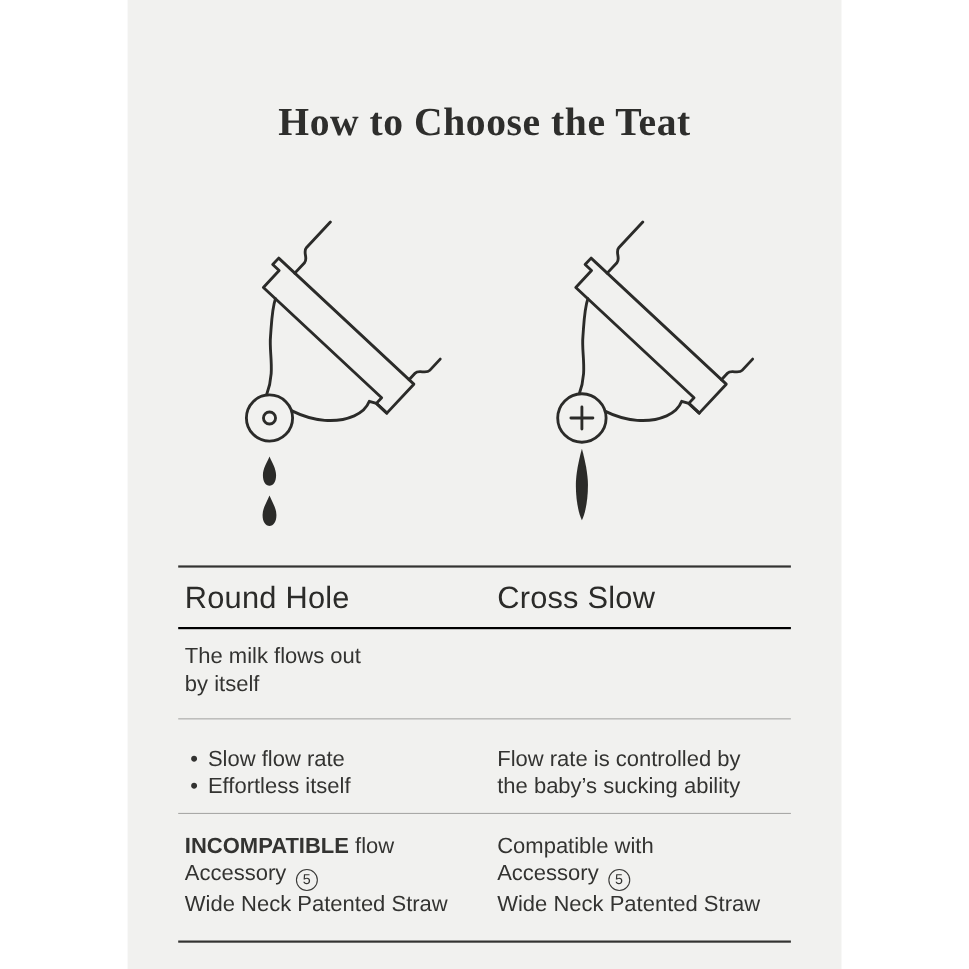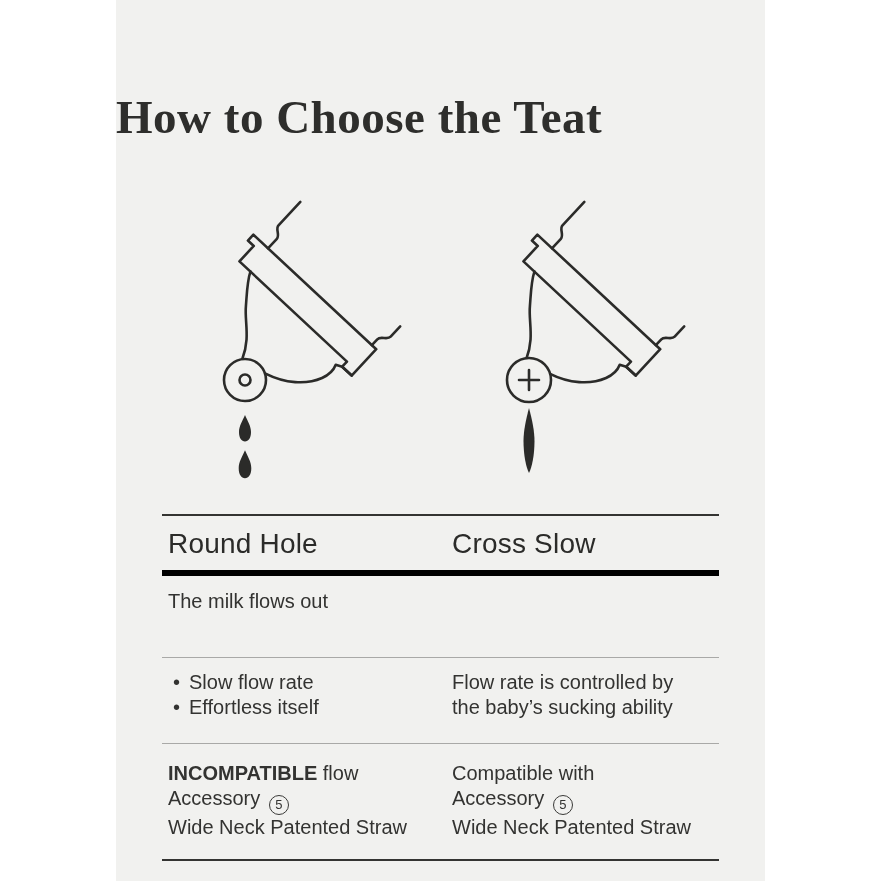--- a/index.html
+++ b/index.html
@@ -8,44 +8,45 @@
     background:#ffffff;
     font-family:"Liberation Sans", sans-serif;
     overflow:hidden;
   }
   .panel{
     position:absolute;left:116px;top:0;width:649px;height:881px;
     background:#f1f1ef;
   }
   .title{
     position:absolute;top:90px;left:0;width:100%;margin:0;
+    text-align:center;
     font-family:"Liberation Serif", serif;
     font-weight:600;
-    font-size:47px;
+    font-size:36px;
     letter-spacing:.5px;
     color:#2e2e2c;
   }
   .illo{position:absolute;left:0;top:0;display:block;}
 
   .cmp-table{
     position:absolute;left:46px;top:514px;width:557px;
     color:#333331;font-size:20px;line-height:25px;
   }
   .thead{
     display:flex;align-items:center;
     height:54px;
     border-top:2px solid #343432;
-    border-bottom:6px solid #000000;
+    border-bottom:2px solid #000000;
   }
   .th{font-size:28px;color:#2b2b29;letter-spacing:.2px;}
   .cell-l{width:290px;padding-left:6px;box-sizing:border-box;}
   .cell-r{flex:1;}
   .row{display:flex;box-sizing:border-box;border-bottom:1px solid #a9a9a7;}
   .row1{padding-top:13px;height:82px;}
-  .row2{padding-top:12px;height:86px;}
+  .row2{padding-top:12px;height:86px;align-items:center;}
   .row3{padding-top:17px;height:117px;border-bottom:2px solid #343432;}
   .bullets{margin:0;padding:0 0 0 5px;list-style:none;}
   .bullets li::before{content:"•";margin-right:9px;}
   .badge{
     display:inline-flex;align-items:center;justify-content:center;
     width:20px;height:20px;box-sizing:border-box;
     border:1.5px solid #3a3a38;border-radius:50%;
     font-size:13px;line-height:1;
     vertical-align:-4px;margin-left:3px;
   }
@@ -93,20 +94,21 @@
   <div class="cmp-table">
 
     <div class="thead">
       <div class="cell-l th">Round Hole</div>
       <div class="cell-r th">Cross Slow</div>
     </div>
 
     <div class="row row1">
       <div class="cell-l">
         <div>The milk flows out</div>
+        <div>by itself</div>
       </div>
     </div>
 
     <div class="row row2">
       <div class="cell-l">
         <ul class="bullets">
           <li><span>Slow flow rate</span></li>
           <li><span>Effortless itself</span></li>
         </ul>
       </div>

